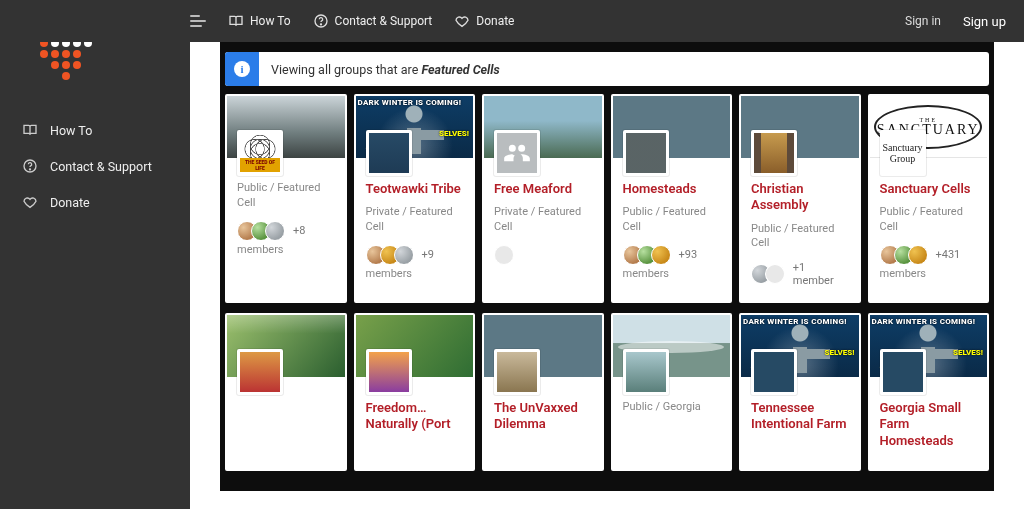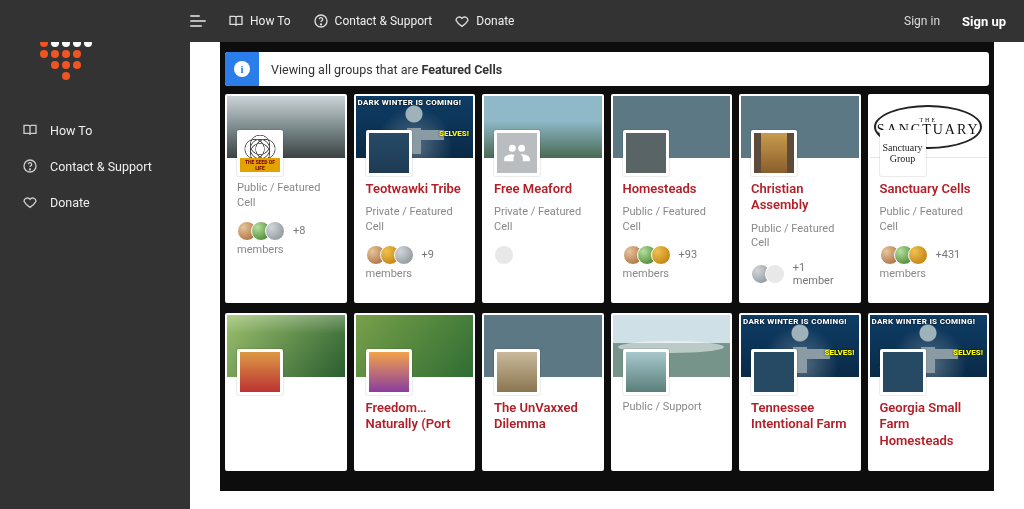--- a/index.html
+++ b/index.html
@@ -17,21 +17,21 @@
     background: #333;
     display: flex; align-items: center;
     padding: 0 18px 0 190px;
     z-index: 50;
   }
   .topbar-left { display:flex; align-items:center; gap: 22px; }
   .top-item { display:flex; align-items:center; gap:6px; color:#eee; font-size:12px; cursor:pointer;}
   .top-item svg, .top-item .glyph { width:16px; height:16px; display:inline-block;}
   .spacer { flex:1; }
   .signin { color:#ddd; font-size:12px; margin-right: 22px; cursor:pointer; }
-  .signup { color:#fff; font-size:13px; font-weight:700; cursor:pointer; }
+  .signup { color:#fff; font-size:13px; font-weight:400; cursor:pointer; }
   .hamburger { width:16px; display:flex; flex-direction:column; gap:3px; cursor:pointer;}
   .hamburger span { height:2px; background:#bbb; display:block; border-radius:1px;}
   .hamburger span:nth-child(1){width:10px}
   .hamburger span:nth-child(2){width:16px}
   .hamburger span:nth-child(3){width:12px}
 
   
   .sidebar {
     position: fixed; top:0; left:0; bottom:0;
     width: 190px;
@@ -79,21 +79,21 @@
     display:flex; align-items:center; justify-content:center;
     flex-shrink:0;
   }
   .notice-icon span {
     width:16px; height:16px; border-radius:50%;
     background:#fff; color:#2b7de9; font-weight:900;
     font-size:11px; line-height:16px; text-align:center;
     font-family: Georgia, serif;
   }
   .notice-text { padding-left:12px; color:#333; font-size:12.5px; }
-  .notice-text b { font-weight:700; }
+  .notice-text b { font-weight:700;font-style:italic; }
 
   .grid {
     display:grid;
     grid-template-columns: repeat(6, 1fr);
     gap: 7px;
     margin-bottom: 10px;
   }
   .card {
     background:#fff;
     border-radius:2px;
@@ -497,21 +497,21 @@
         <div class="card">
           <div class="banner lake">
               <div class="lakebg"></div>
             </div>
           <div class="thumbwrap">
               <div class="thumb">
                 <div class="ph" style="background:linear-gradient(#a8c7cc,#5a7f7a);"></div>
               </div>
             </div>
           <div class="card-body">
-            <div class="card-meta">Public / Support</div>
+            <div class="card-meta">Public / Georgia</div>
           </div>
         </div>
 
         <div class="card">
           <div class="banner dark">
             <div class="darkwinter">
                 <div class="statue"></div>
                 <div class="cone"></div>
               </div>
             <div class="bn-text">DARK WINTER IS COMING!</div>

